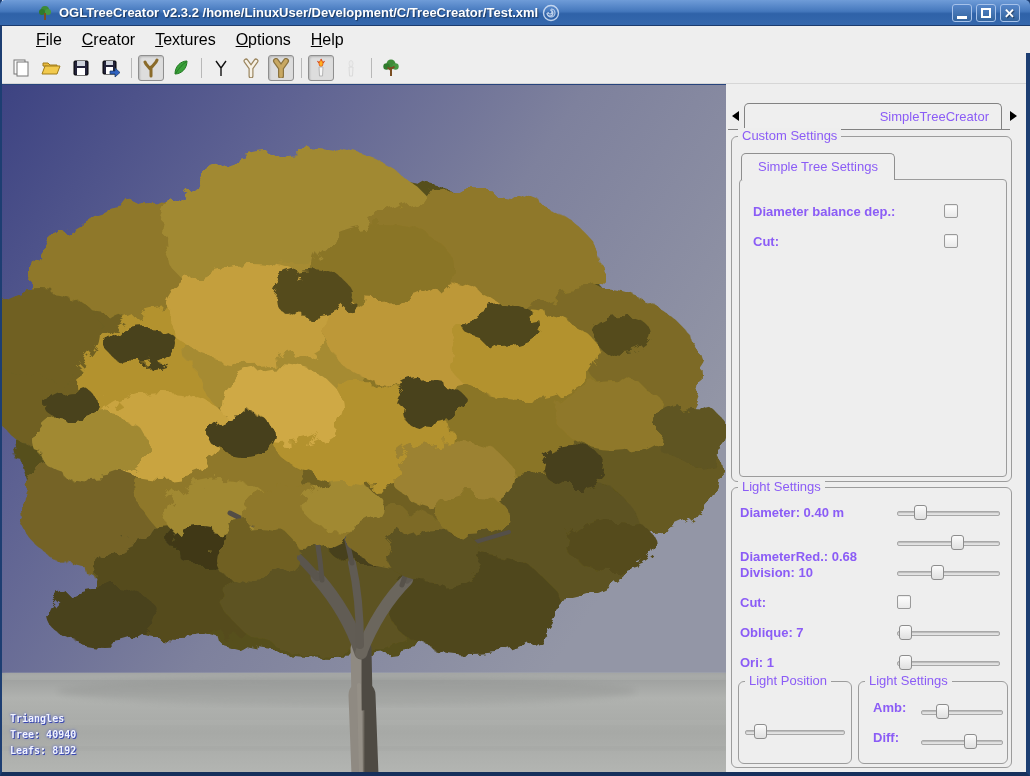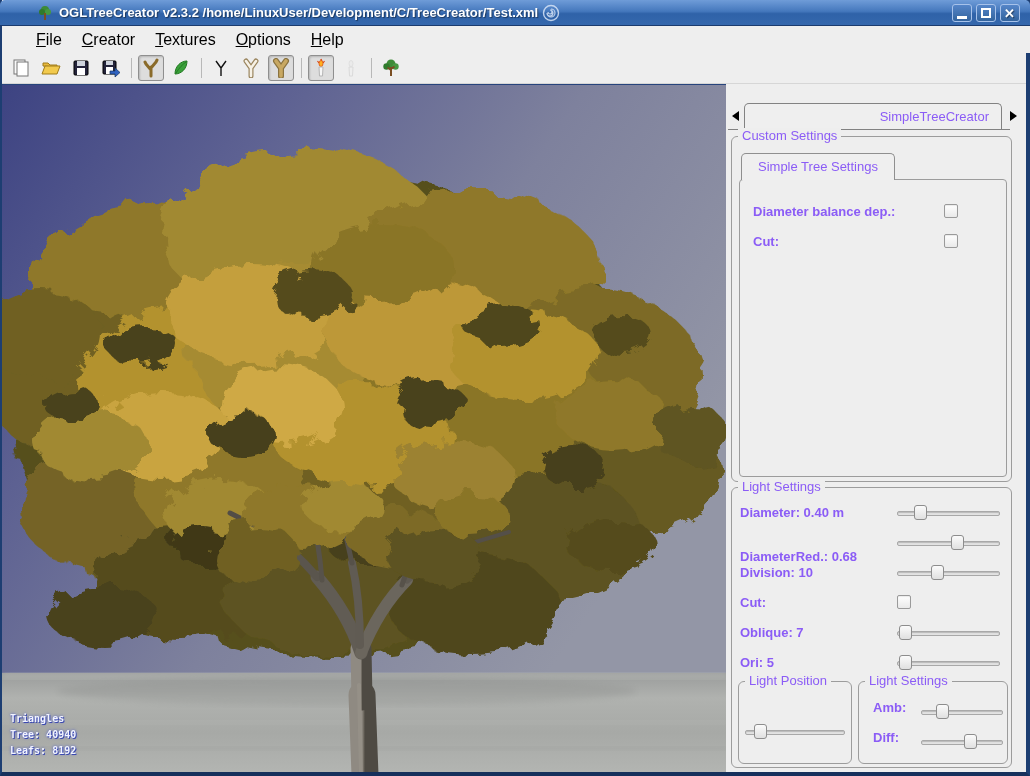--- a/index.html
+++ b/index.html
@@ -383,21 +383,21 @@
           </div>
 
         <span class="form-label" style="left:8px; top:107px;">Cut:</span>
         <span class="checkbox" style="left:165px; top:107px;"></span>
 
         <span class="form-label" style="left:8px; top:137px;">Oblique: 7</span>
         <div class="slider" style="left:165px; top:137px; width:103px;">
             <div class="slider-handle" style="left: calc(2% - 0.3px);"></div>
           </div>
 
-        <span class="form-label" style="left:8px; top:167px;">Ori: 5</span>
+        <span class="form-label" style="left:8px; top:167px;">Ori: 1</span>
         <div class="slider" style="left:165px; top:167px; width:103px;">
             <div class="slider-handle" style="left: calc(2% - 0.3px);"></div>
           </div>
 
         <div class="groupbox" id="grp-lightset">
           <span class="legend">Light Settings</span>
           <span class="form-label" style="left:14px; top:18px;">Amb:</span>
           <div class="slider" style="left:62px; top:22px; width:82px;">
               <div class="slider-handle" style="left: calc(22% - 2.9px);"></div>
             </div>

